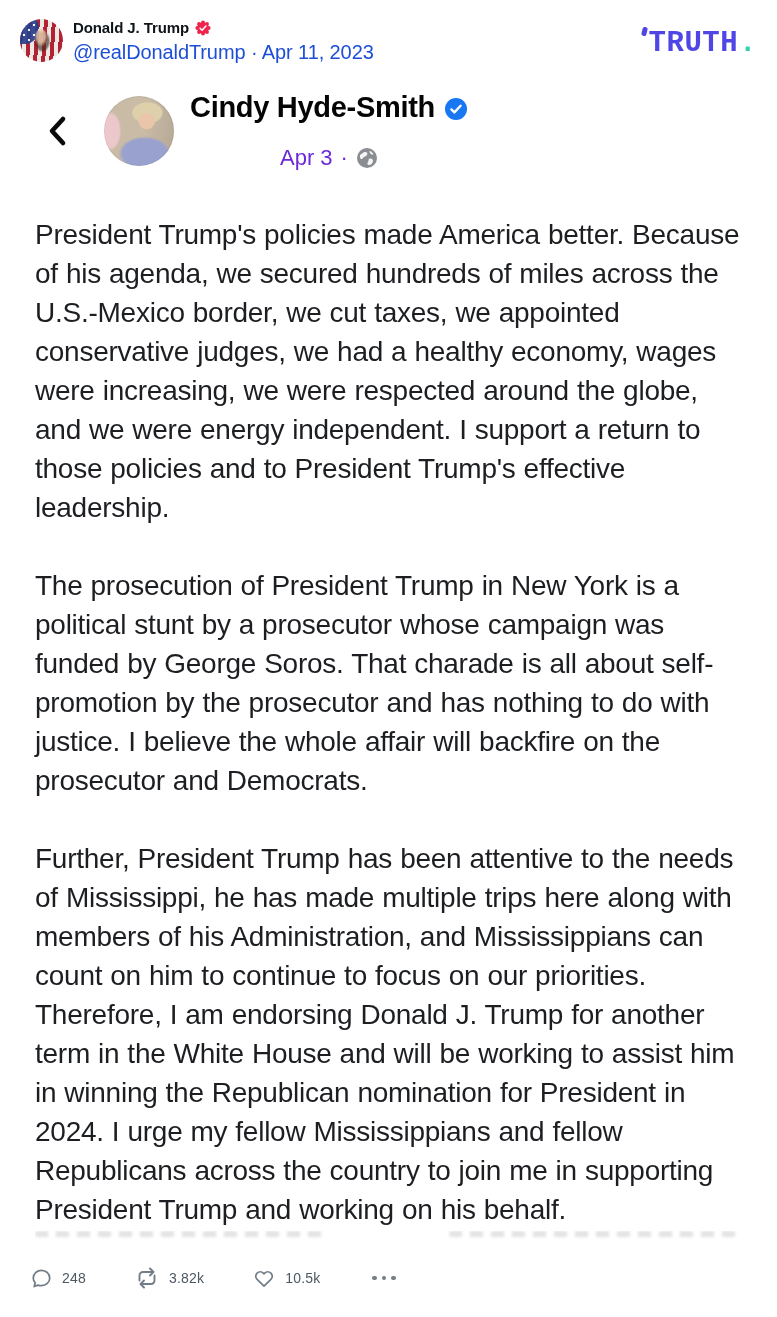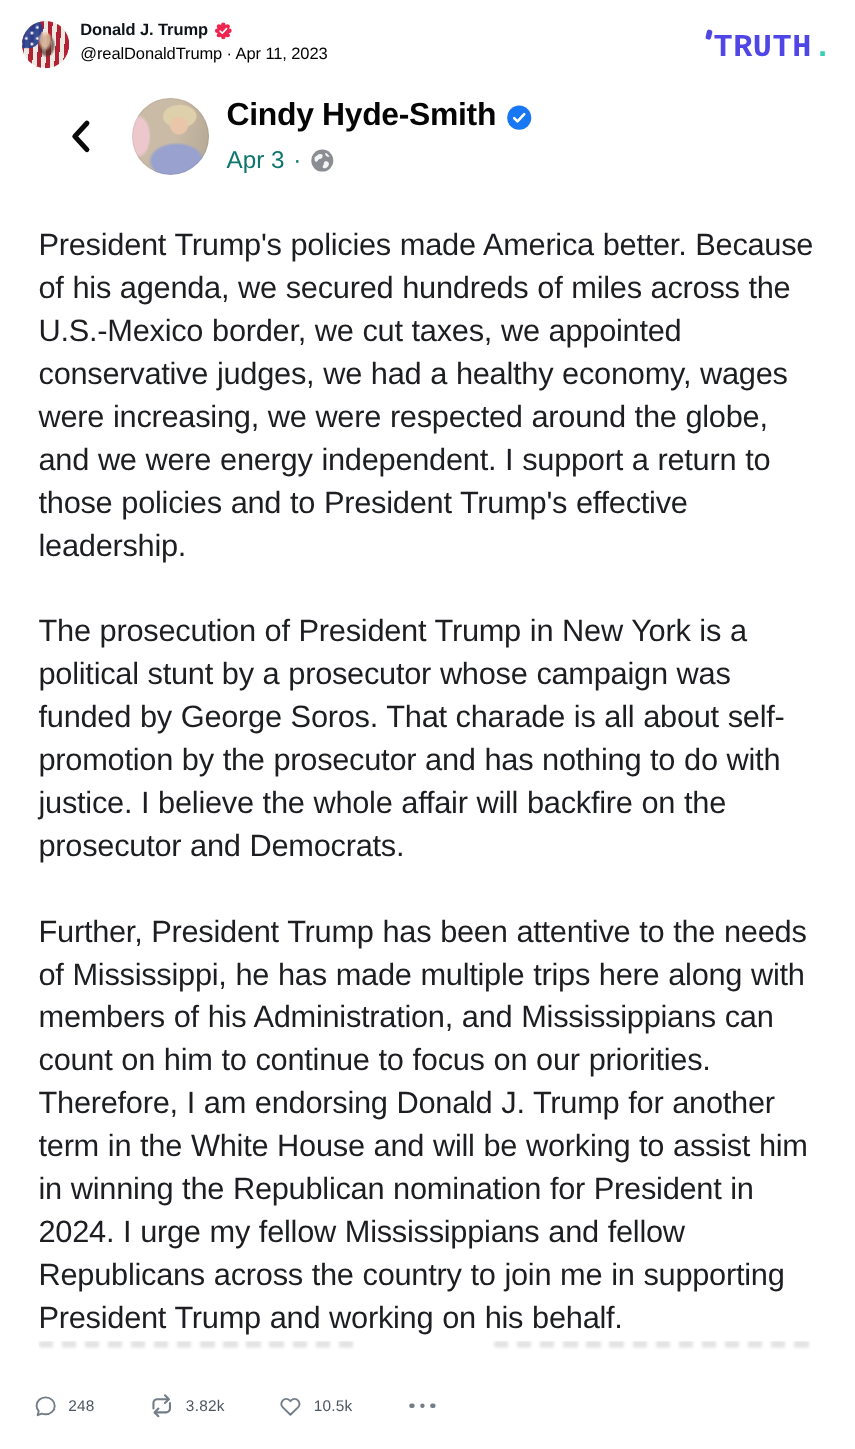--- a/index.html
+++ b/index.html
@@ -27,52 +27,52 @@
   }
   .trump-avatar::after{
     content:"";position:absolute;left:14px;top:10px;width:14px;height:18px;
     background:radial-gradient(ellipse at 50% 40%, rgba(235,200,170,.8) 0 40%, transparent 70%);
     border-radius:50%;
   }
   .names{margin-left:10px;min-width:0;}
   .name-row{display:flex;align-items:center;gap:6px;}
   .display-name{font-size:15px;font-weight:700;color:#0f1419;letter-spacing:-0.1px;}
   .seal{width:16px;height:16px;flex:0 0 auto;}
-  .handle{font-size:15px;color:#000000;margin-top:5px;letter-spacing:-0.1px;}
+  .handle{font-size:20px;color:#1d4ed8;margin-top:5px;letter-spacing:-0.1px;}
   .truth-logo{
     margin-left:auto;display:flex;align-items:flex-start;padding-top:10px;
     font-weight:900;font-size:29px;letter-spacing:.5px;color:#4f46e5;line-height:1;
     position:relative;user-select:none;font-family:Liberation Mono, monospace;
   }
   .truth-tick{
     display:inline-block;width:5px;height:9px;background:#4f46e5;border-radius:2px;
     transform:rotate(14deg);margin-right:2px;margin-top:-2px;
   }
   .truth-dot{color:#34d0b6;margin-left:1px;}
 
   
   .embed{margin-top:27px;}
-  .embed-header{display:flex;align-items:center;padding-left:60px;}
+  .embed-header{display:flex;align-items:center;padding-left:44px;}
   .back-chevron{width:26px;height:34px;color:#0a0a0a;flex:0 0 auto;}
   .fb-avatar{
     width:70px;height:70px;border-radius:50%;margin-left:34px;flex:0 0 auto;
     background:
       radial-gradient(circle at 61% 36%, #e9c6a9 0 12%, transparent 14%),
       radial-gradient(ellipse 16px 11px at 62% 24%, #ddd0ab 0 90%, transparent 100%),
       radial-gradient(ellipse 26px 17px at 58% 82%, #99a2ce 0 85%, transparent 100%),
       radial-gradient(ellipse 11px 20px at 9% 50%, #ecc8cd 0 80%, transparent 100%),
       linear-gradient(100deg,#c9bba6 0 55%,#b4a794 100%);
     box-shadow:inset 0 0 0 1px rgba(0,0,0,.06);
   }
   .fb-id{margin-left:16px;}
   .fb-name-row{display:flex;align-items:center;gap:9px;}
   .fb-name{font-size:29px;font-weight:700;color:#050505;letter-spacing:-0.3px;}
   .fb-badge{width:24px;height:24px;flex:0 0 auto;margin-top:2px;}
-  .fb-meta{display:flex;align-items:center;gap:8px;margin-top:11px;
-           font-size:22px;color:#0f766e;}
+  .fb-meta{display:flex;align-items:center;gap:8px;margin-top:21px;
+           font-size:22px;color:#6d28d9;justify-content:center;}
   .globe{width:22px;height:22px;}
 
   
   .embed-body{padding:44px 36px 0 35px;}
   .embed-body p{
     margin:0 0 39px 0;font-size:28px;line-height:39px;color:#1c1e21;
     letter-spacing:-0.25px;word-spacing:0.5px;
   }
   .embed-body p:last-of-type{margin-bottom:0;}
   .crop-remnant{height:10px;margin:2px 35px 0 35px;display:flex;gap:120px;overflow:hidden;}

